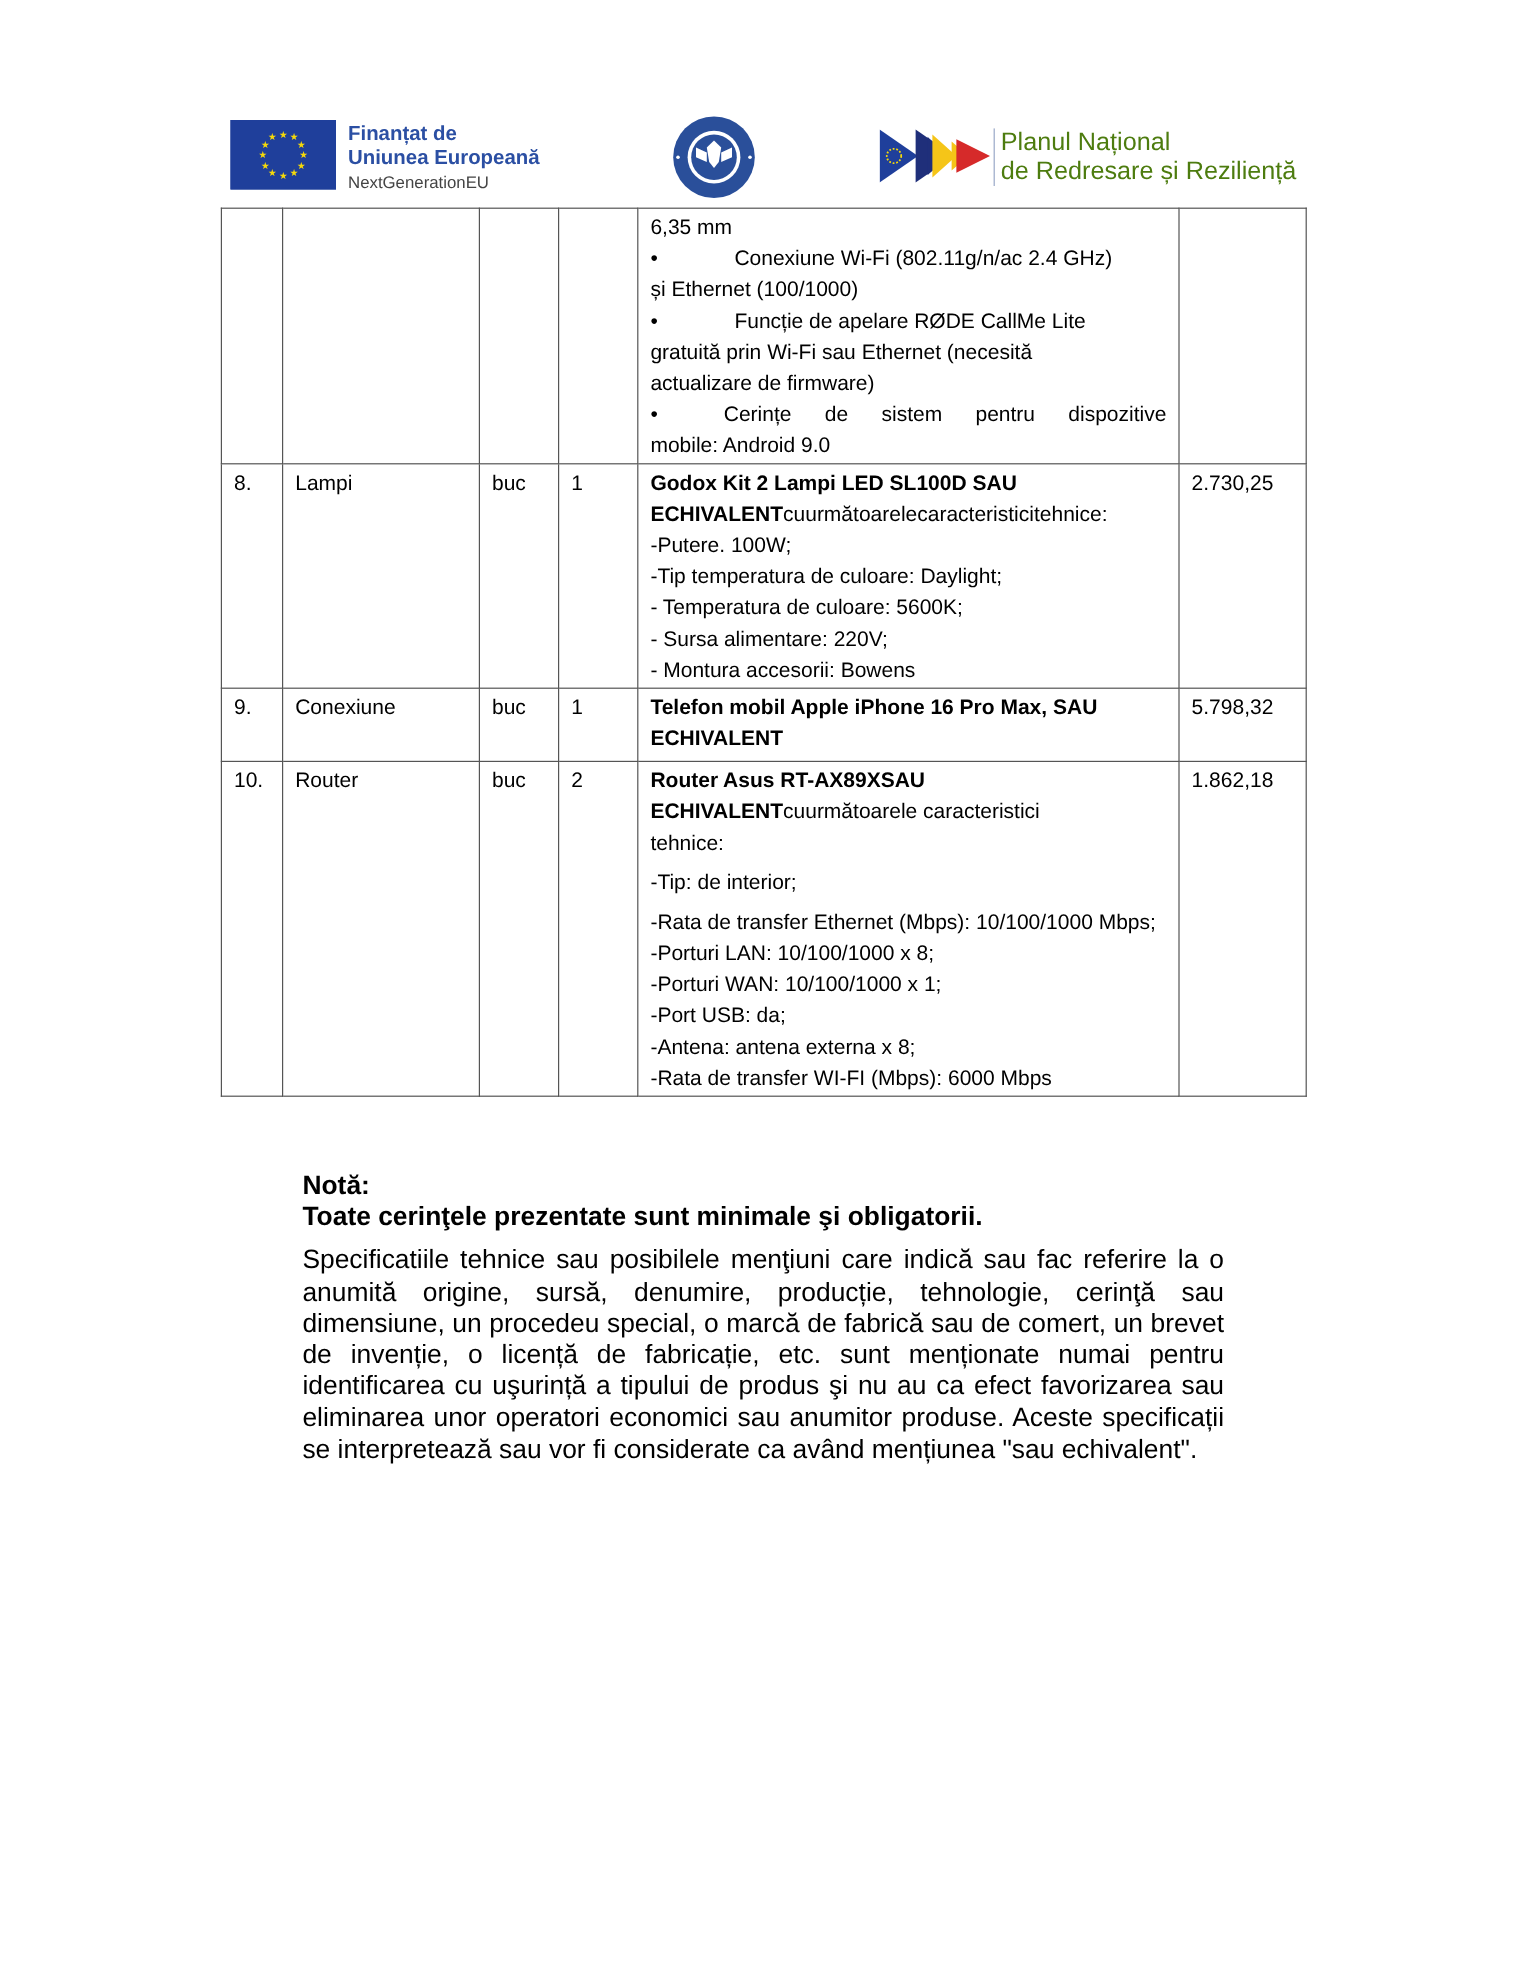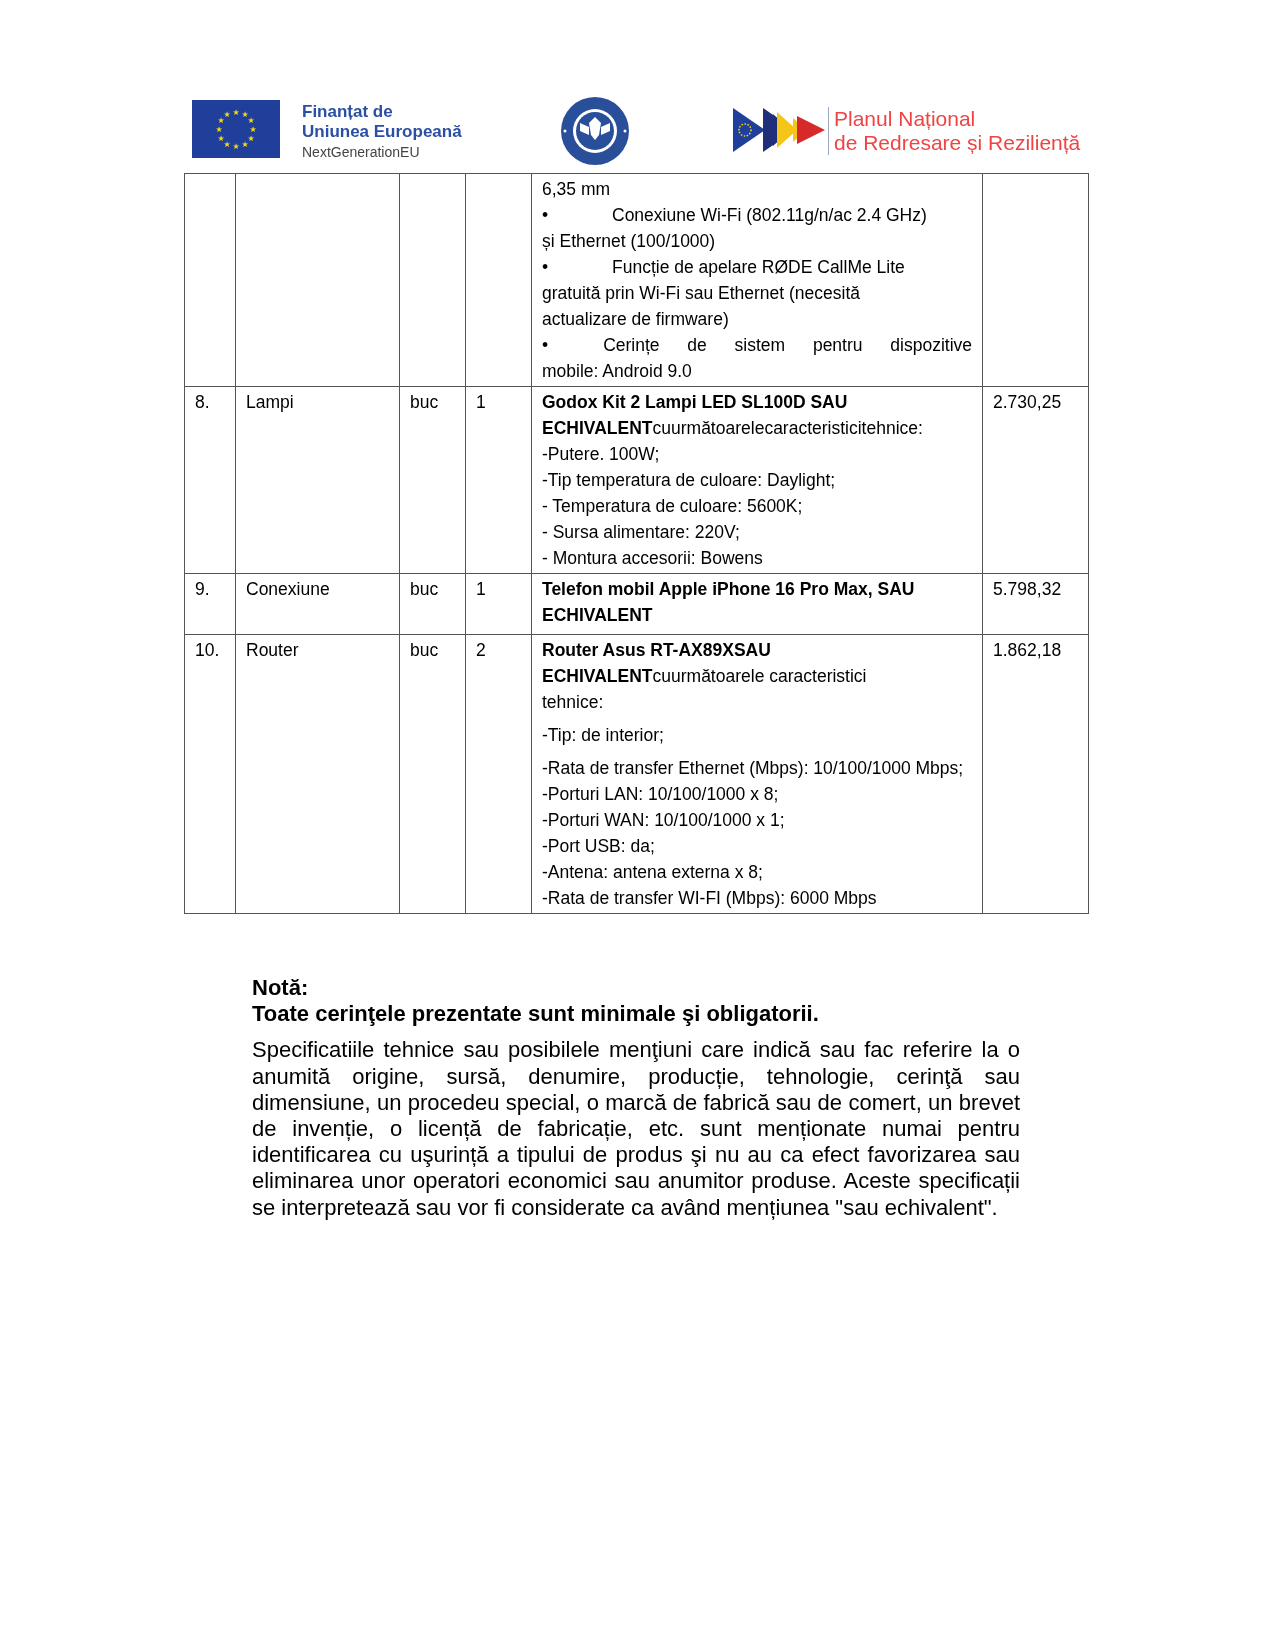--- a/index.html
+++ b/index.html
@@ -1,26 +1,26 @@
 <!DOCTYPE html>
 <html><head>
 <meta charset="utf-8">
 <style>
   html, body { margin:0; padding:0; background:#ffffff; }
   body { width:1275px; height:1650px; position:relative; font-family:"Liberation Sans", sans-serif; color:#000; overflow:hidden; }
   .header { position:absolute; top:92px; left:0; width:1275px; height:75px; }
   .eu-flag { position:absolute; left:192px; top:8px; width:88px; height:58px; background:#1f3f9b; }
   .eu-flag svg { width:88px; height:58px; display:block; }
-  .eu-text { position:absolute; left:290px; top:10px;margin-left:12px; }
+  .eu-text { position:absolute; left:290px; top:10px; }
   .eu-text .l1, .eu-text .l2 { font-weight:bold; color:#2b4fa3; font-size:17px; line-height:20px; }
   .eu-text .l3 { color:#444; font-size:14px; line-height:20px; }
   .gov-seal { position:absolute; left:556px; top:3px; width:78px; height:72px; }
   .pnrr-logo { position:absolute; left:733px; top:12px; width:96px; height:52px; }
   .pnrr-sep { position:absolute; left:828px; top:15px; width:1px; height:48px; background:#9aa8c8; }
-  .pnrr-text { position:absolute; left:834px; top:15px; color:#ef4444; font-size:21px; line-height:24px; font-weight:normal; }
+  .pnrr-text { position:absolute; left:834px; top:15px; color:#4d7c0f; font-size:21px; line-height:24px; font-weight:normal; }
   table.items { position:absolute; left:184px; top:173px; border-collapse:collapse; font-family:"Liberation Sans", sans-serif; font-size:17.5px; line-height:26px; }
   table.items td { border:1.5px solid #555; vertical-align:top; padding:2px 10px 2px 10px; }
   .c-nr { width:30px; } .c-name { width:143px; } .c-um { width:45px; } .c-qty { width:45px; }
   .c-desc { width:430px; } .c-val { width:85px; }
   .desc p { margin:0; }
   .desc .gap { margin-top:7px; }
   .bold { font-weight:bold; }
   .bul { display:inline-block; width:70px; }
   .just { text-align:justify; text-align-last:justify; }
   .notes { position:absolute; left:252px; top:975px; width:768px; font-family:"Liberation Sans", sans-serif; font-size:22px; line-height:26.2px; }

